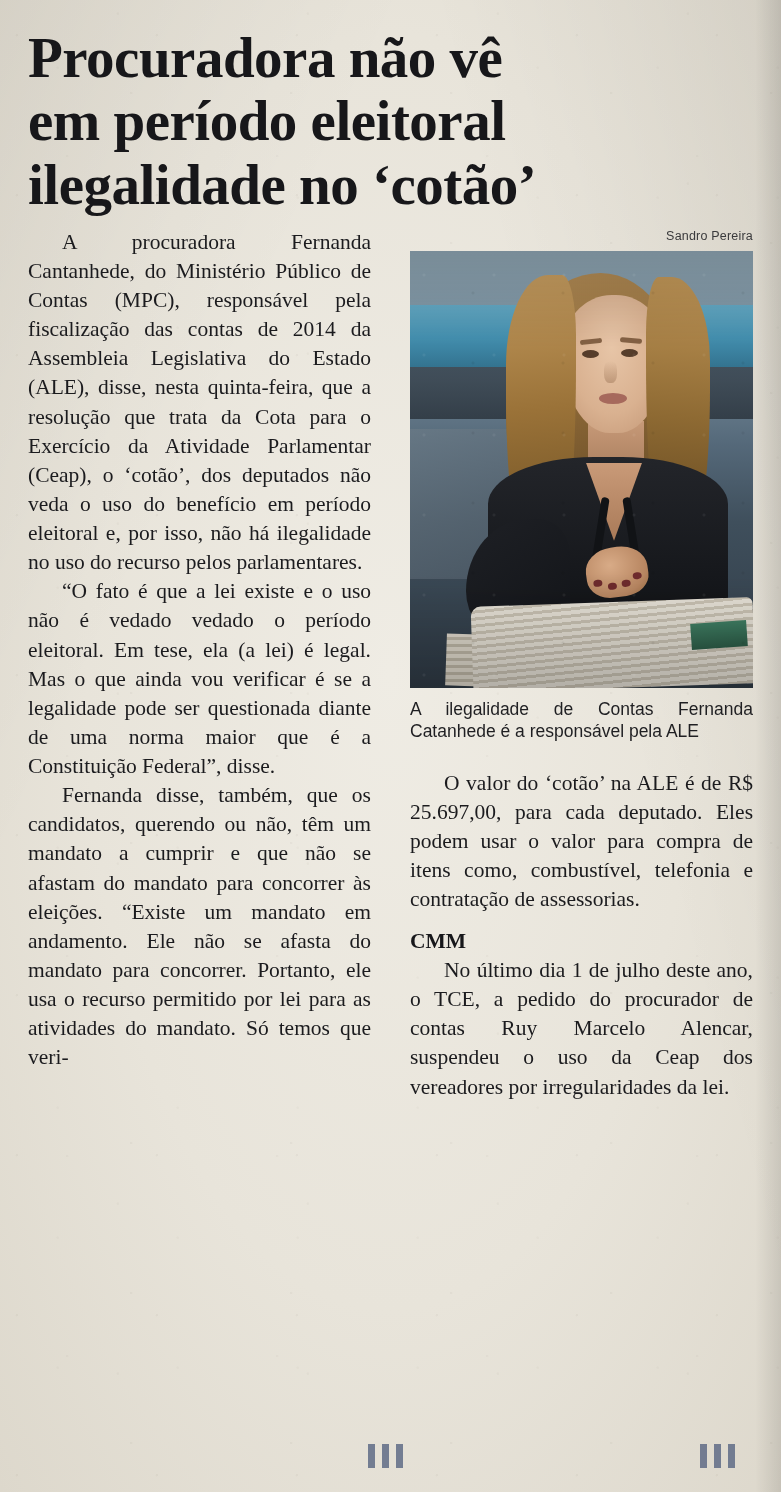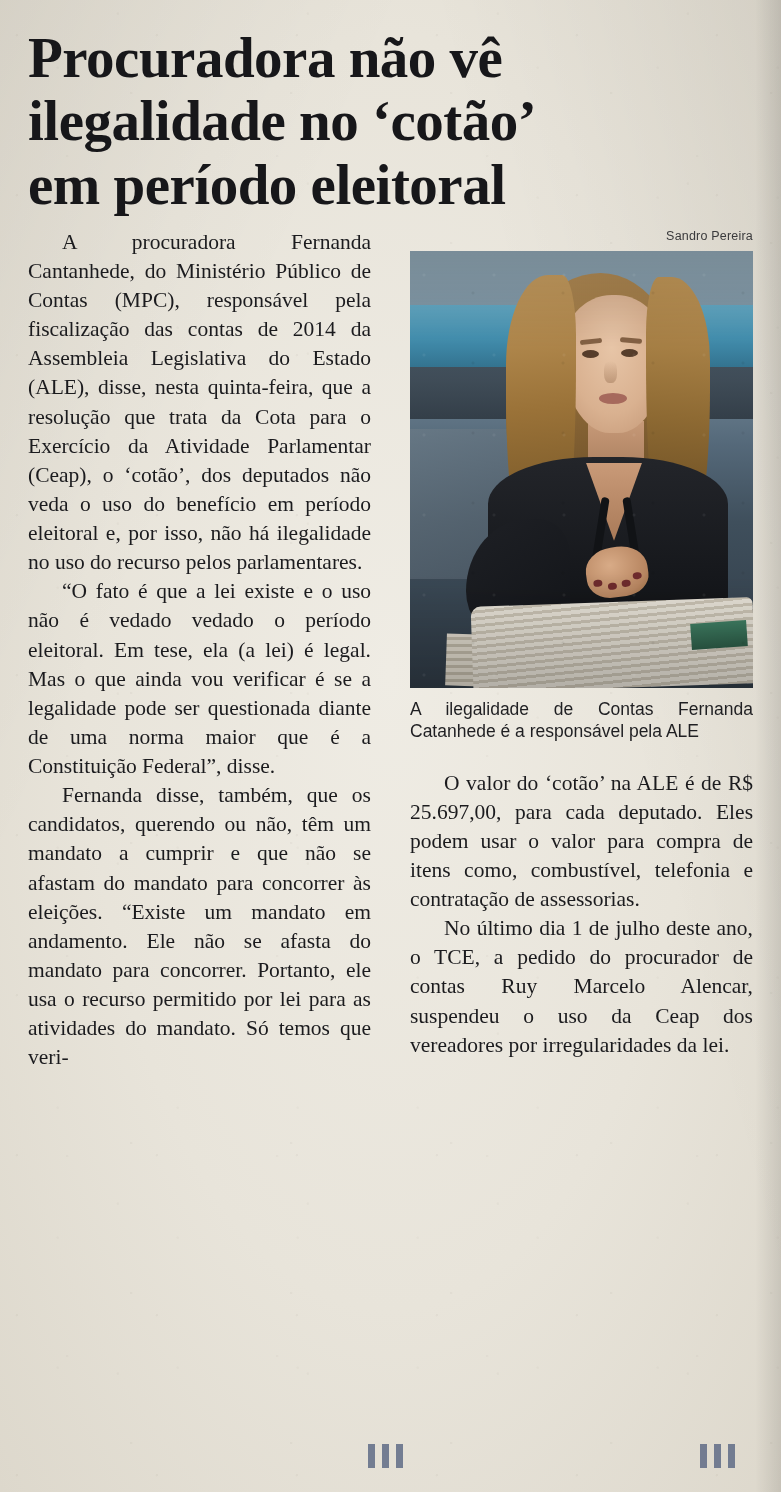--- a/index.html
+++ b/index.html
@@ -287,22 +287,22 @@
     z-index: 4;
   }
 </style>
 </head>
 <body>
 
 <div id="page">
 
   <h1 id="headline">
     <span class="hl-line">Procuradora não vê</span>
+    <span class="hl-line">em período eleitoral</span>
     <span class="hl-line">ilegalidade no ‘cotão’</span>
-    <span class="hl-line">em período eleitoral</span>
   </h1>
 
   <div id="body-area">
 
     <div class="col" id="col-left">
       <p class="para">A procuradora Fernanda Cantanhede, do Ministério Público de Contas (MPC), responsável pela fiscalização das contas de 2014 da Assembleia Legislativa do Estado (ALE), disse, nesta quinta-feira, que a resolução que trata da Cota para o Exercício da Atividade Parlamentar (Ceap), o ‘cotão’, dos deputados não veda o uso do benefício em período eleitoral e, por isso, não há ilegalidade no uso do recurso pelos parlamentares.</p>
       <p class="para">“O fato é que a lei existe e o uso não é vedado vedado o período eleitoral. Em tese, ela (a lei) é legal. Mas o que ainda vou verificar é se a legalidade pode ser questionada diante de uma norma maior que é a Constituição Federal”, disse.</p>
       <p class="para">Fernanda disse, também, que os candidatos, querendo ou não, têm um mandato a cumprir e que não se afastam do mandato para concorrer às eleições. “Existe um mandato em andamento. Ele não se afasta do mandato para concorrer. Portanto, ele usa o recurso permitido por lei para as atividades do mandato. Só temos que veri-</p>
     </div>
 
@@ -343,20 +343,21 @@
           <div class="ph-green"></div>
           <div class="ph-shade"></div>
           <div class="ph-grain"></div>
         </div>
 
         <div id="photo-caption">A ilegalidade de Contas Fernanda Catanhede é a responsável pela ALE</div>
       </div>
 
       <div class="rc-text" style="margin-top:26px;">
         <p class="para">O valor do ‘cotão’ na ALE é de R$ 25.697,00, para cada deputado. Eles podem usar o valor para compra de itens como, combustível, telefonia e contratação de assessorias.</p>
+        <p class="subhead">CMM</p>
         <p class="para">No último dia 1 de julho deste ano, o TCE, a pedido do procurador de contas Ruy Marcelo Alencar, suspendeu o uso da Ceap dos vereadores por irregularidades da lei.</p>
       </div>
 
     </div>
   </div>
 
   <div id="bottom-marks">
     <span class="mark m1"></span>
     <span class="mark m2"></span>
     <span class="mark m3"></span>

